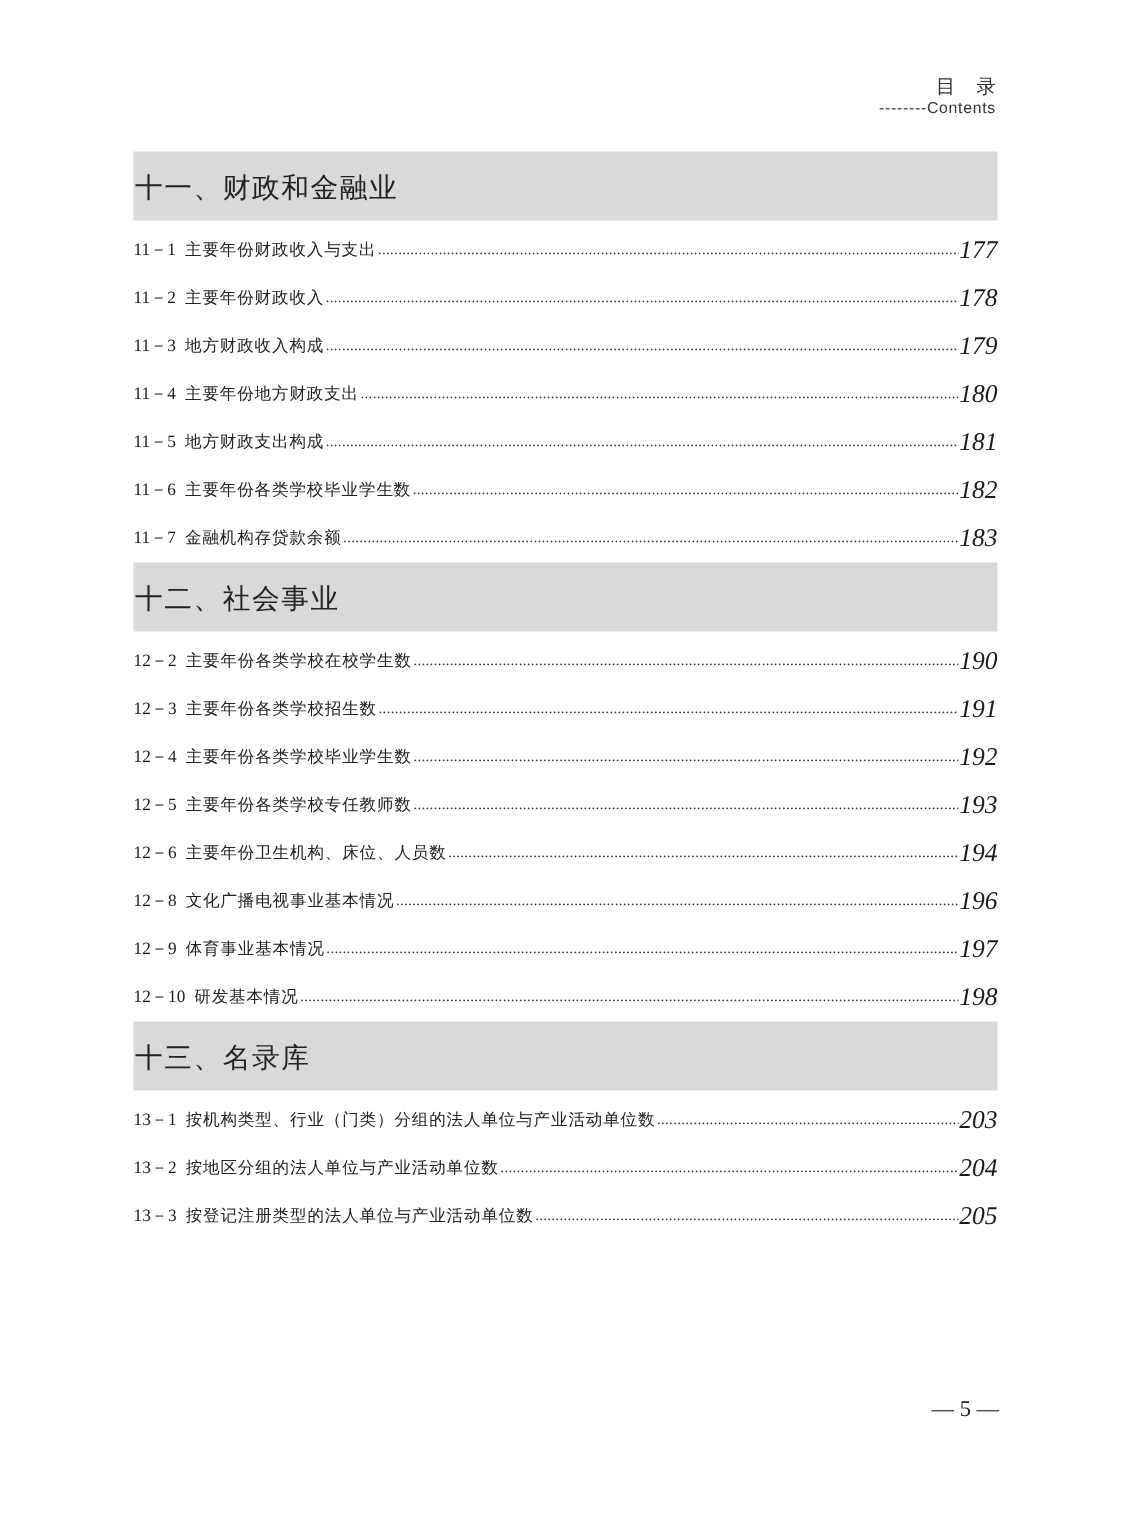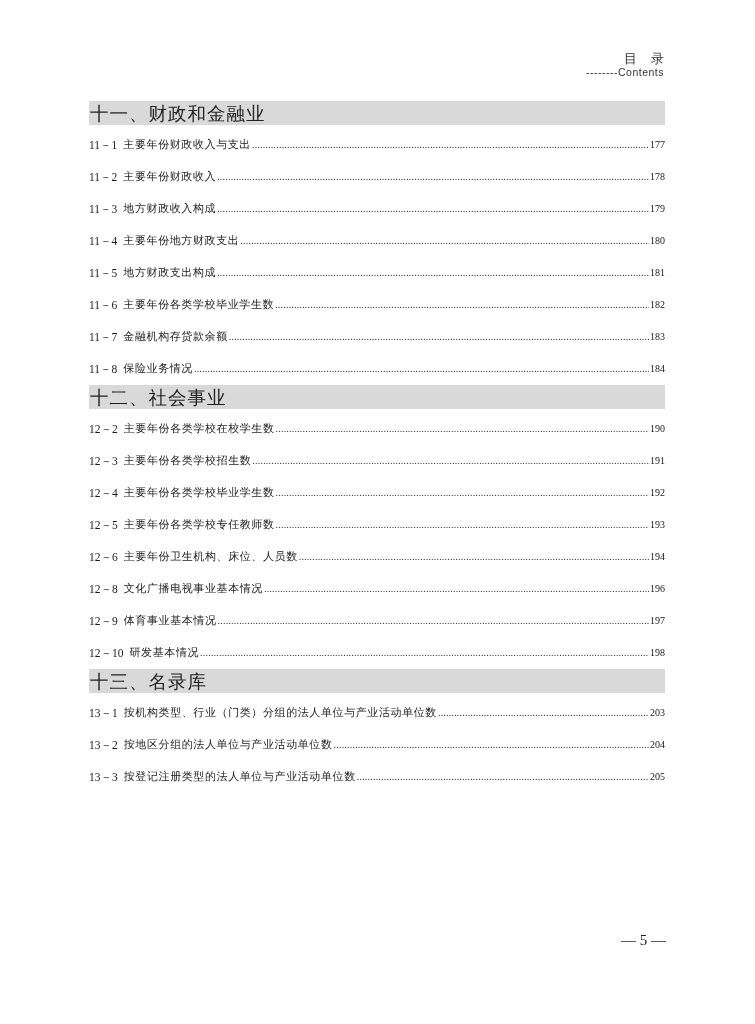--- a/index.html
+++ b/index.html
@@ -2,29 +2,29 @@
 <html><head>
 <meta charset="utf-8">
 <style>
   html, body { margin: 0; padding: 0; background: #ffffff; }
   body { width: 755px; height: 1024px; position: relative; overflow: hidden;
          font-family: "DejaVu Serif", "Liberation Serif", serif; color: #1a1a1a; }
   .running-head { position: absolute; right: 91px; top: 52px; text-align: right; }
   .running-head .cn { font-family: "DejaVu Sans", sans-serif; font-size: 13px; letter-spacing: 14px; margin-right: -14px; line-height: 14px; color: #333; }
   .running-head .en { font-family: "Liberation Sans", sans-serif; font-size: 10.5px; line-height: 13px; color: #333; letter-spacing: 0.5px; }
   .toc { position: absolute; left: 89px; top: 101px; width: 576px; }
-  .section-bar { background: #d9d9d9; height: 24px; display: flex; align-items: center; padding-left: 1px;
+  .section-bar { background: #d9d9d9; height: 46px; display: flex; align-items: center; padding-left: 1px;
                  font-family: "DejaVu Serif", serif; font-size: 18.5px; color: #222; letter-spacing: 1px; }
   .entries { padding-top: 4px; }
   .entry { display: flex; align-items: center; height: 32px; line-height: 32px; font-size: 11.5px; }
   .entry .num { font-family: "Liberation Serif", serif; white-space: nowrap; margin-right: 6px; font-size: 11.5px; }
   .entry .title { font-family: "DejaVu Sans", sans-serif; white-space: nowrap; font-size: 11px; letter-spacing: 0.6px; color: #222; }
   .entry .leader { flex: 1; overflow: hidden; white-space: nowrap; font-family: "Liberation Serif", serif; font-size: 10px; letter-spacing: 0.2px; color: #333; margin: 0 1px; }
   .entry .leader::after { content: "........................................................................................................................................................................................................................................................................................................................................................"; }
-  .entry .page { font-family: "Liberation Serif", serif; font-size: 10px; white-space: nowrap; }
+  .entry .page { font-family: "Liberation Serif", serif; font-size: 17px; white-space: nowrap; font-style: italic; }
   .section + .section { margin-top: 0px; }
   .page-footer { position: absolute; right: 89px; top: 932px; font-family: "Liberation Serif", serif; font-size: 15px; color: #222; }
 </style>
 </head>
 <body>
 
 <div class="running-head">
   <div class="cn">目录</div>
   <div class="en">--------Contents</div>
 </div>
@@ -68,26 +68,20 @@
           <span class="num">11－6</span>
           <span class="title">主要年份各类学校毕业学生数</span>
           <span class="leader"></span>
           <span class="page">182</span>
         </div>
       <div class="entry">
           <span class="num">11－7</span>
           <span class="title">金融机构存贷款余额</span>
           <span class="leader"></span>
           <span class="page">183</span>
-        </div>
-      <div class="entry">
-          <span class="num">11－8</span>
-          <span class="title">保险业务情况</span>
-          <span class="leader"></span>
-          <span class="page">184</span>
         </div>
     </div>
   </div>
 
   <div class="section">
     <div class="section-bar">十二、社会事业</div>
     <div class="entries">
       <div class="entry">
           <span class="num">12－2</span>
           <span class="title">主要年份各类学校在校学生数</span>

